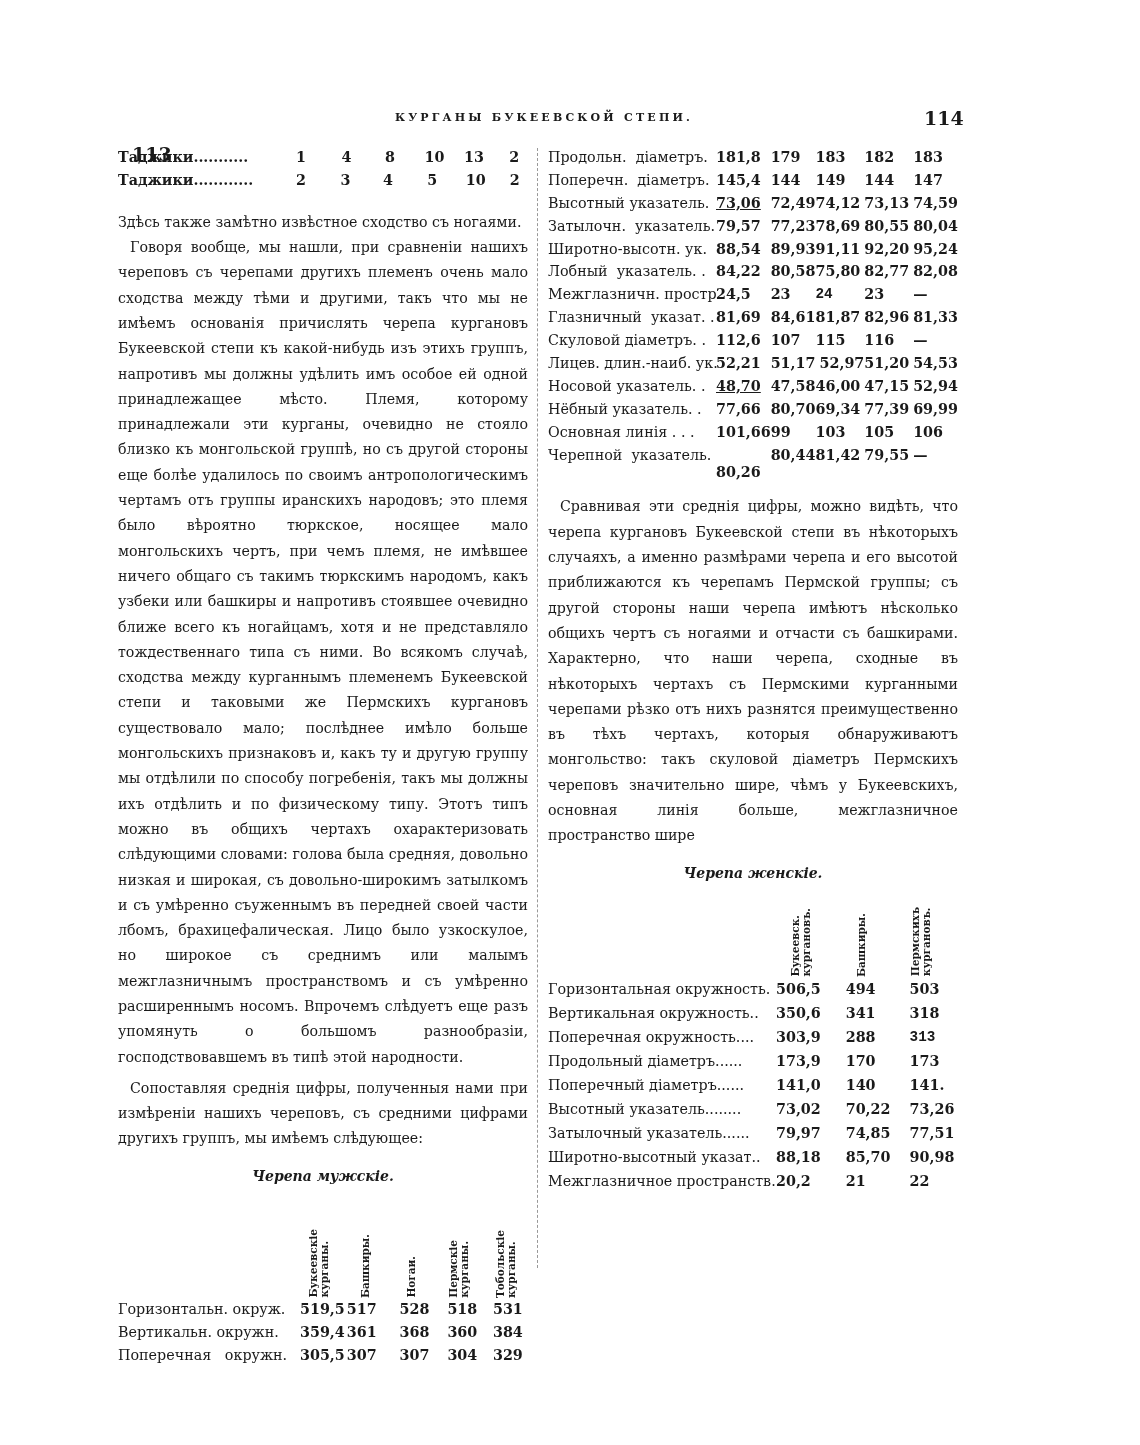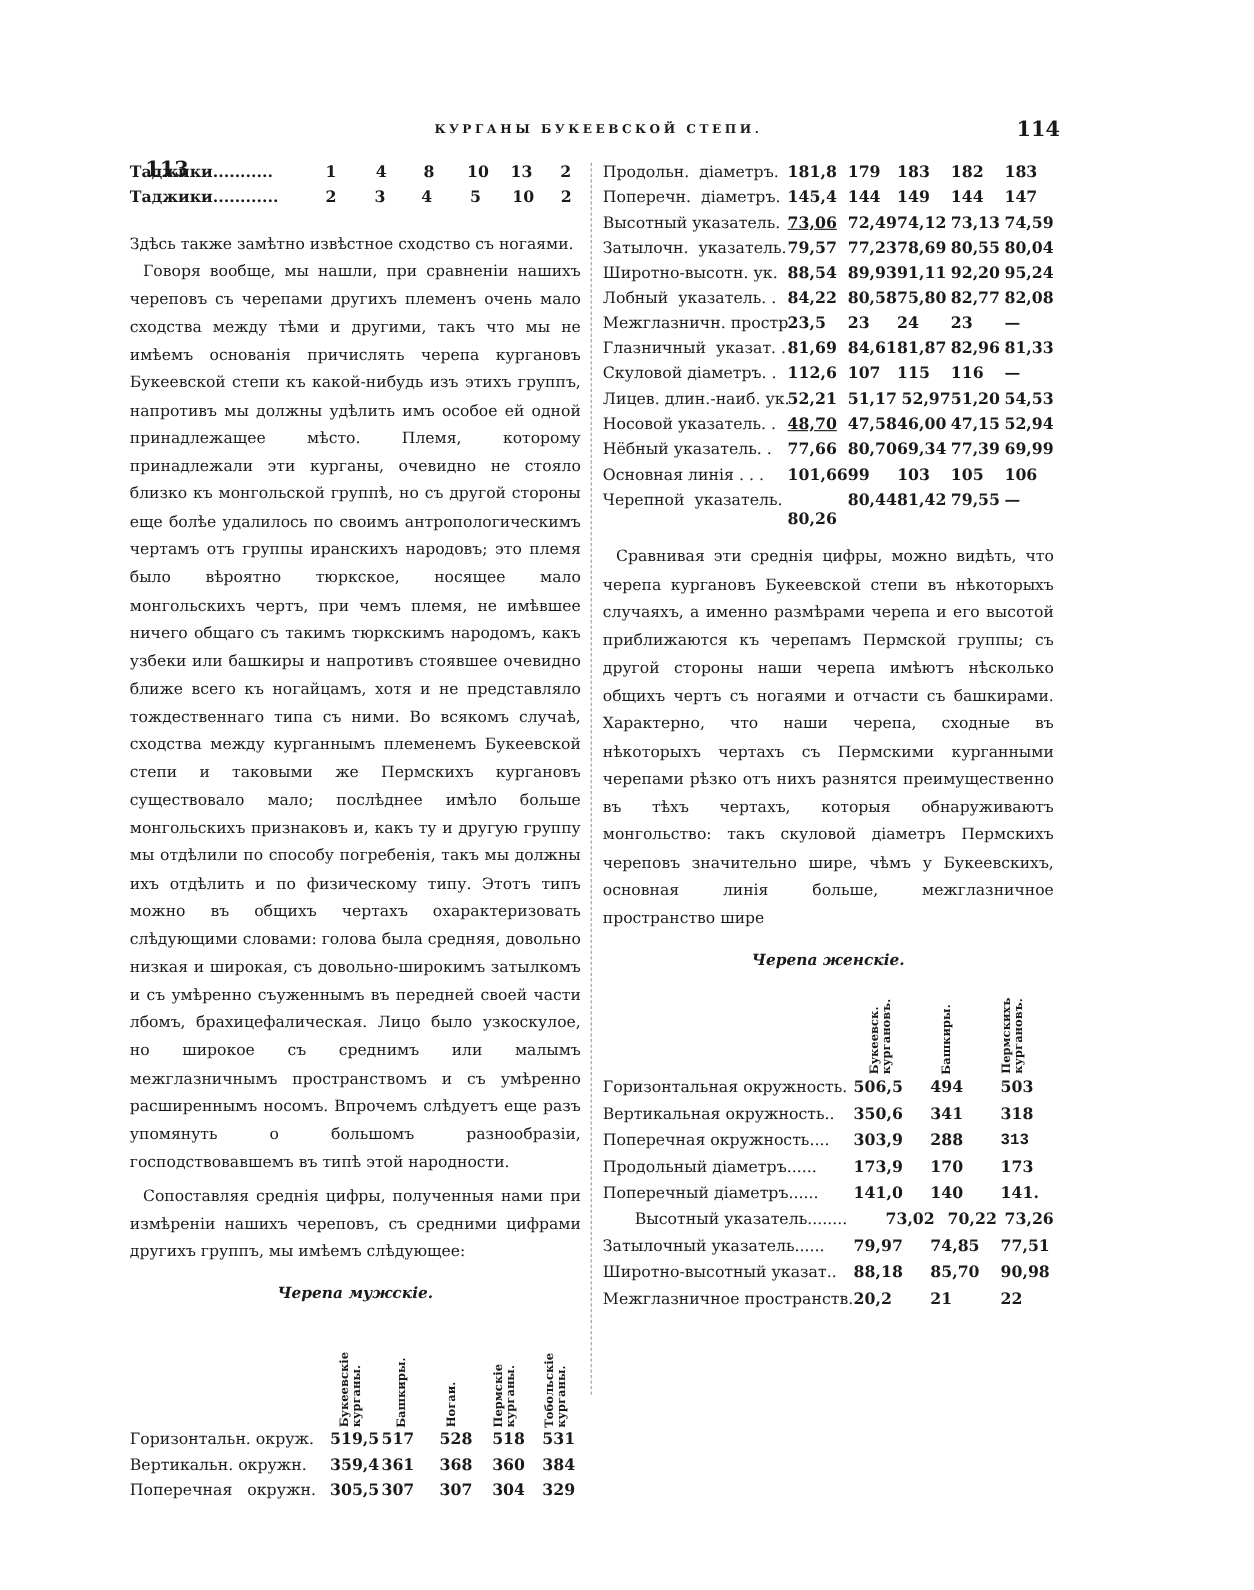--- a/index.html
+++ b/index.html
@@ -173,23 +173,23 @@
       <div class="row">
         <span class="lbl" style="width: 168px; white-space: pre;">Лобный  указатель. .</span>
         <span class="v fig" style="width: 56px;">84,22</span>
         <span class="v fig" style="width: 46px;">80,58</span>
         <span class="v fig" style="width: 50px;">75,80</span>
         <span class="v fig" style="width: 50px;">82,77</span>
         <span class="v fig" style="width: 46px;">82,08</span>
       </div>
       <div class="row">
         <span class="lbl" style="width: 168px; white-space: pre;">Межглазничн. простр.</span>
-        <span class="v fig" style="width: 56px;">23,5</span>
+        <span class="v fig" style="width: 56px;">24,5</span>
         <span class="v fig" style="width: 46px;">23</span>
-        <span class="v fig" style="width: 50px;">24</span>
+        <span class="v fig" style="width: 50px; font-family: Liberation Mono, monospace;">24</span>
         <span class="v fig" style="width: 50px;">23</span>
         <span class="v fig" style="width: 46px;">—</span>
       </div>
       <div class="row">
         <span class="lbl" style="width: 168px; white-space: pre;">Глазничный  указат. .</span>
         <span class="v fig" style="width: 56px;">81,69</span>
         <span class="v fig" style="width: 46px;">84,61</span>
         <span class="v fig" style="width: 50px;">81,87</span>
         <span class="v fig" style="width: 50px;">82,96</span>
         <span class="v fig" style="width: 46px;">81,33</span>
@@ -287,21 +287,21 @@
           <span class="v fig" style="width: 72px;">173,9</span>
           <span class="v fig" style="width: 66px;">170</span>
           <span class="v fig" style="width: 50px;">173</span>
         </div>
         <div class="row" style="height: 24px; line-height: 24px;">
           <span class="lbl" style="width: 228px;">Поперечный діаметръ......</span>
           <span class="v fig" style="width: 72px;">141,0</span>
           <span class="v fig" style="width: 66px;">140</span>
           <span class="v fig" style="width: 50px;">141.</span>
         </div>
-        <div class="row" style="height: 24px; line-height: 24px; margin-left: 29px;">
+        <div class="row" style="height: 24px; line-height: 24px;">
           <span class="lbl" style="width: 228px;">Высотный указатель........</span>
           <span class="v fig" style="width: 72px;">73,02</span>
           <span class="v fig" style="width: 66px;">70,22</span>
           <span class="v fig" style="width: 50px;">73,26</span>
         </div>
         <div class="row" style="height: 24px; line-height: 24px;">
           <span class="lbl" style="width: 228px;">Затылочный указатель......</span>
           <span class="v fig" style="width: 72px;">79,97</span>
           <span class="v fig" style="width: 66px;">74,85</span>
           <span class="v fig" style="width: 50px;">77,51</span>

